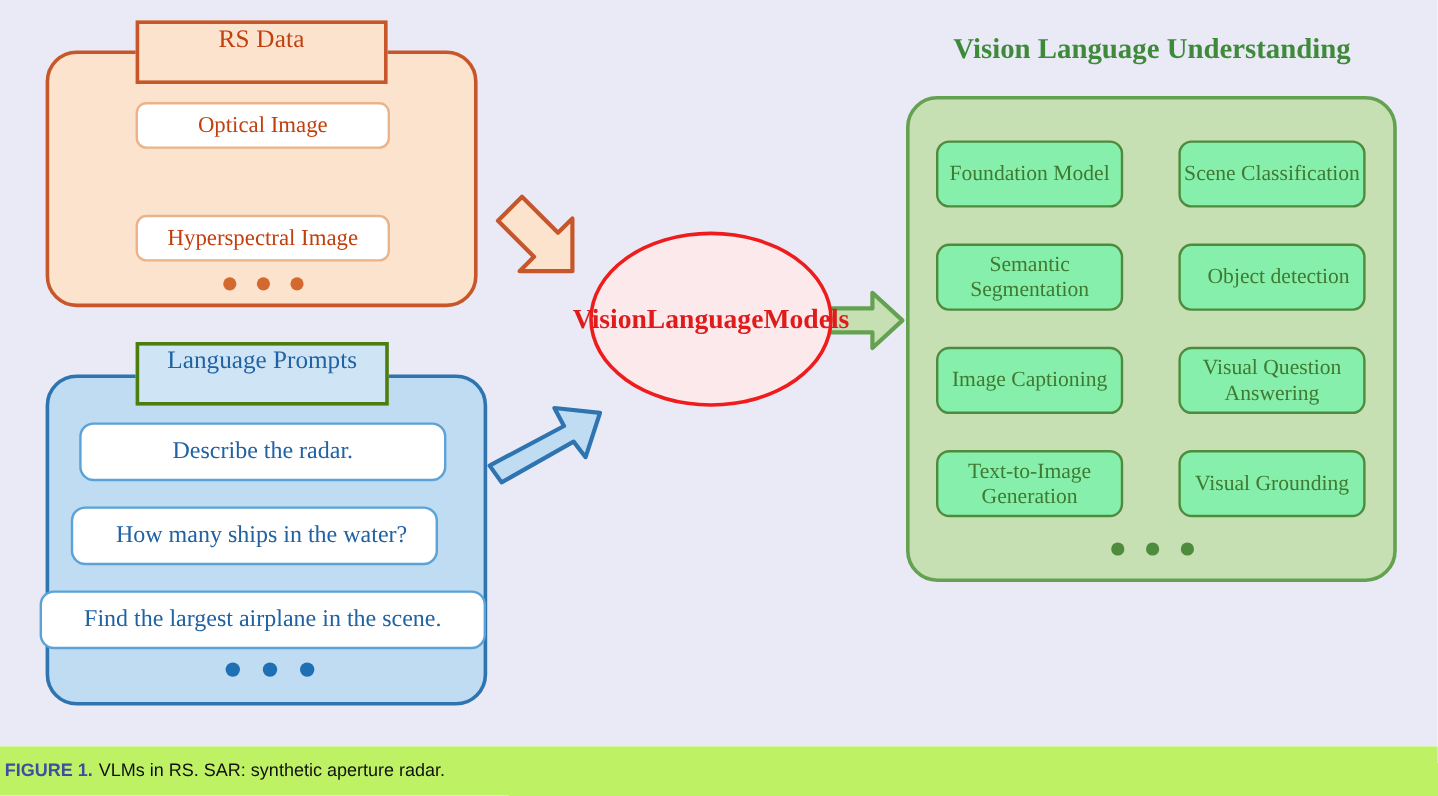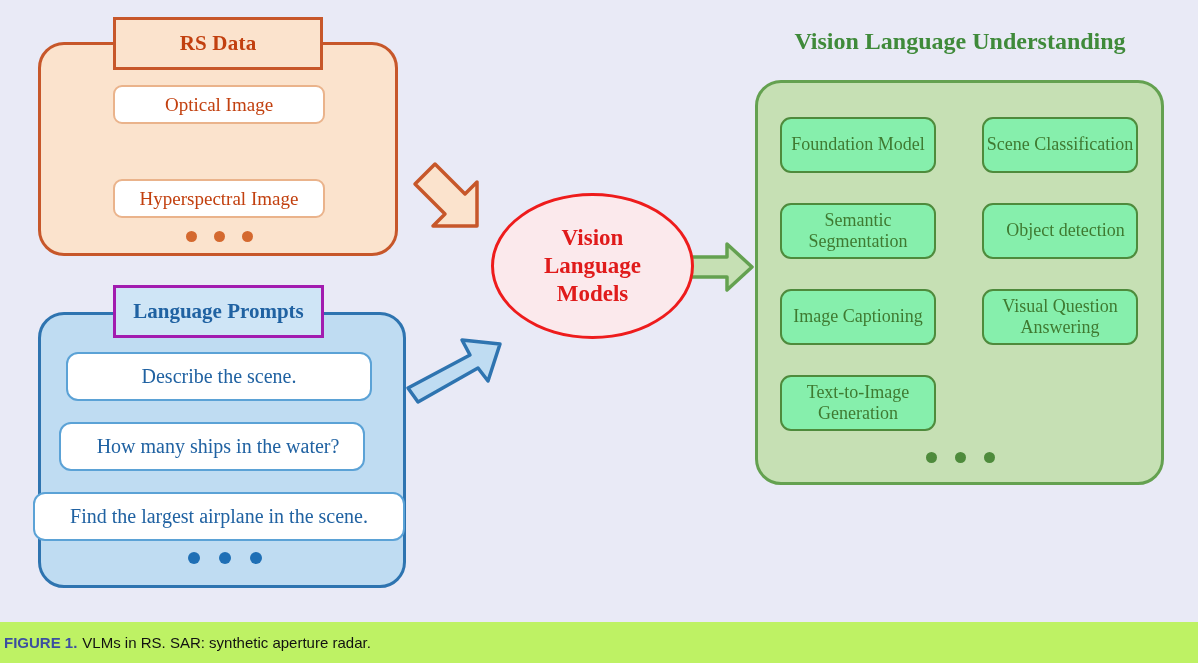--- a/index.html
+++ b/index.html
@@ -7,22 +7,22 @@
 
   #figure{
     position:absolute;left:0;top:0;width:1198px;height:622px;
     background:#e9eaf6;
   }
 
   
   .panel{position:absolute;box-sizing:border-box;border-radius:26px;}
   .panel-tab{
     position:absolute;box-sizing:border-box;
-    display:flex;align-items:center;justify-content:center;
-    font-weight:bold;
+    display:flex;justify-content:center;
+    font-weight:normal;
   }
 
   
   #rs-panel{
     left:38px;top:42px;width:360px;height:214px;
     background:#fbe3cd;border:3.5px solid #c7572a;
   }
   #rs-tab{
     left:113px;top:17px;width:210px;height:53px;
     background:#fbe3cd;border:3.5px solid #c7572a;
@@ -41,42 +41,42 @@
     display:flex;align-items:center;justify-content:center;gap:17px;}
   #rs-dots i{width:11px;height:11px;border-radius:50%;background:#d4692f;display:block;}
 
   
   #lp-panel{
     left:38px;top:312px;width:368px;height:276px;
     background:#bfdcf2;border:3.5px solid #2e74b0;
   }
   #lp-tab{
     left:113px;top:285px;width:211px;height:53px;
-    background:#cfe5f6;border:3px solid #a21caf;
+    background:#cfe5f6;border:3px solid #4d7c0f;
     color:#2062a2;font-size:21px;
   }
   .lp-item{
     position:absolute;width:306px;height:49px;
     box-sizing:border-box;background:#ffffff;border:2.5px solid #5ba2d6;
     border-radius:12px;display:flex;align-items:center;justify-content:center;
     color:#2062a2;font-size:20px;white-space:nowrap;
   }
   #lp-item-0{left:66px;top:352px;}
   #lp-item-1{left:59px;top:422px;padding-left:12px;}
   #lp-item-2{left:33px;top:492px;width:372px;}
   #lp-dots{position:absolute;left:155px;top:548px;width:140px;height:20px;
     display:flex;align-items:center;justify-content:center;gap:19px;}
   #lp-dots i{width:12px;height:12px;border-radius:50%;background:#1f6fb5;display:block;}
 
   
   #vlm-ellipse{
     position:absolute;left:491px;top:193px;width:203px;height:146px;
     box-sizing:border-box;border:3px solid #ee1c1c;border-radius:50%;
     background:#fbe9ec;
-    display:flex;flex-direction:column;align-items:center;justify-content:center;
+    display:flex;flex-direction:row;align-items:center;justify-content:center;
     color:#e01b1b;font-weight:bold;font-size:23px;line-height:1.22;
   }
 
   
   #vlu-title{
     position:absolute;left:755px;top:24px;width:410px;height:34px;
     display:flex;align-items:center;justify-content:center;
     color:#3f8a3a;font-weight:bold;font-size:24px;text-align:right;
   }
   #vlu-panel{
@@ -133,21 +133,21 @@
     <i></i>
     <i></i>
     <i></i>
   </div>
 
   <div class="panel" id="lp-panel"></div>
   <div class="panel-tab" id="lp-tab">
     <span>Language Prompts</span>
   </div>
   <div class="lp-item" id="lp-item-0">
-    <span>Describe the scene.</span>
+    <span>Describe the radar.</span>
   </div>
   <div class="lp-item" id="lp-item-1">
     <span>How many ships in the water?</span>
   </div>
   <div class="lp-item" id="lp-item-2">
     <span>Find the largest airplane in the scene.</span>
   </div>
   <div id="lp-dots">
     <i></i>
     <i></i>
@@ -191,20 +191,23 @@
   </div>
   <div class="vlu-item" id="vlu-item-4">
     <span>Image Captioning</span>
   </div>
   <div class="vlu-item" id="vlu-item-5">
     <span>Visual Question Answering</span>
   </div>
   <div class="vlu-item" id="vlu-item-6">
     <span>Text-to-Image Generation</span>
   </div>
+  <div class="vlu-item" id="vlu-item-7">
+    <span>Visual Grounding</span>
+  </div>
 
   <div id="vlu-dots">
     <i></i>
     <i></i>
     <i></i>
   </div>
 
 </div>
 
 <div id="caption">

